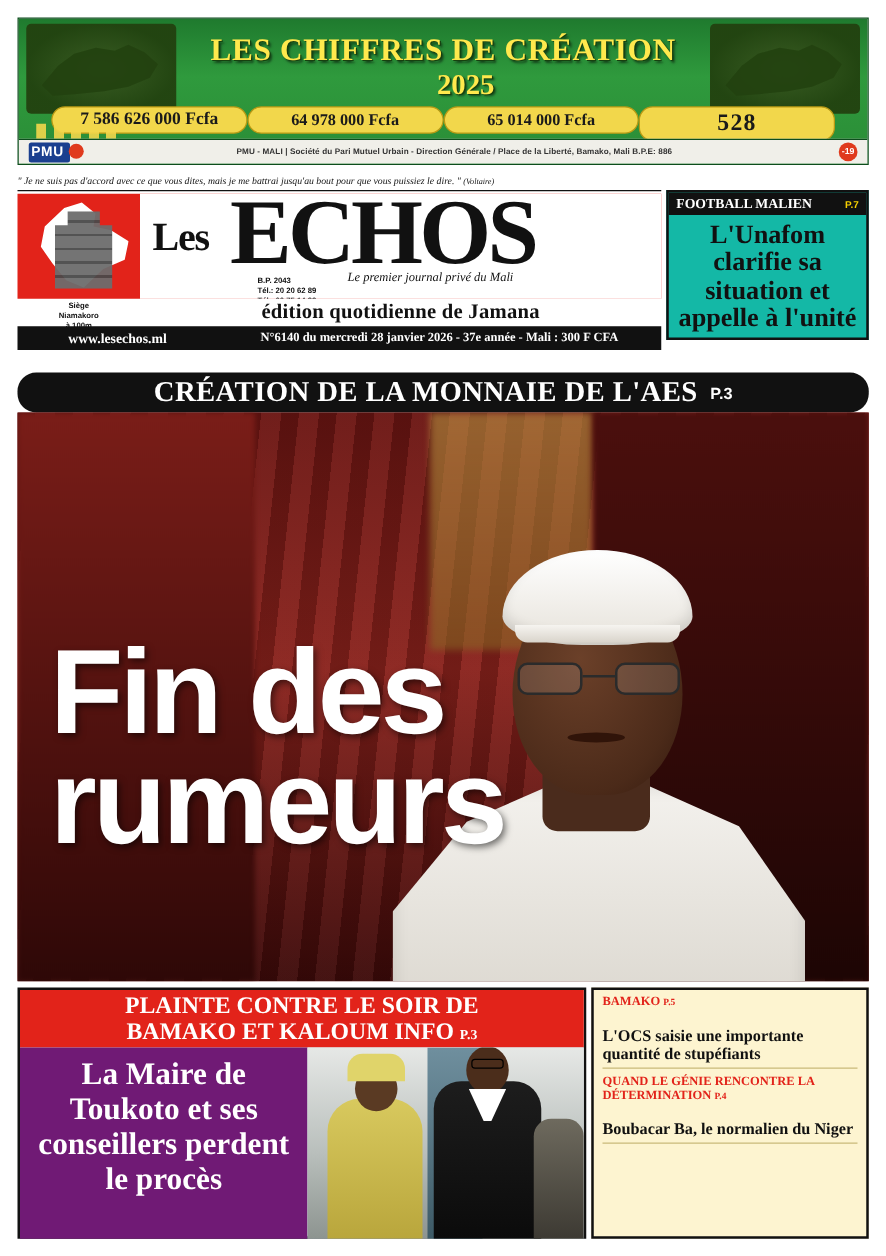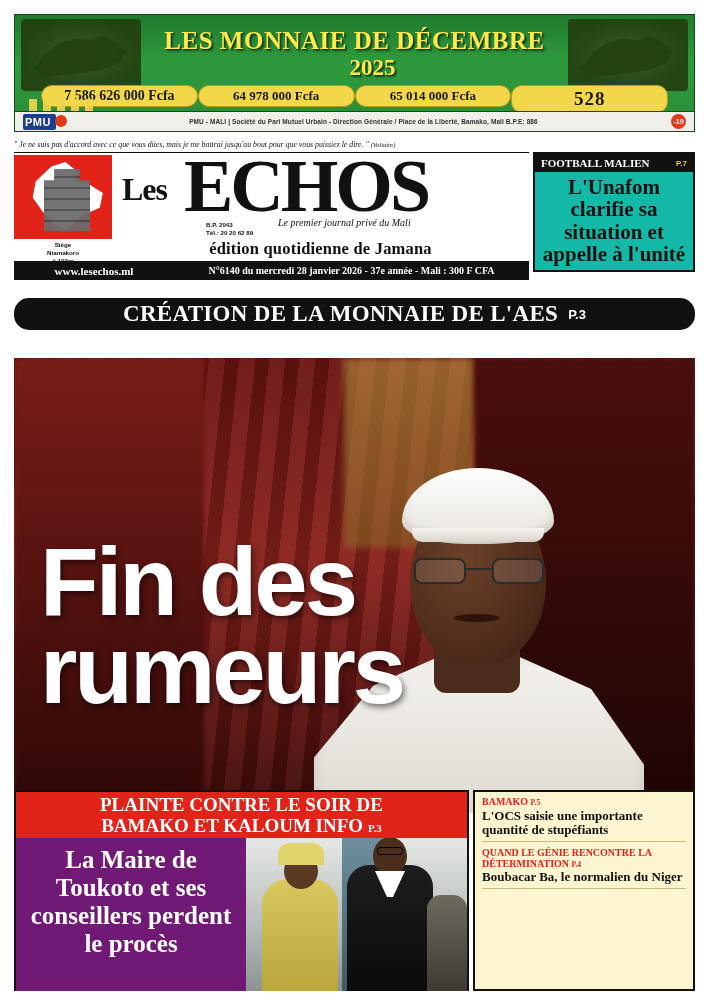--- a/index.html
+++ b/index.html
@@ -203,21 +203,20 @@
     font-family: "Liberation Serif", serif; font-weight: bold;
     font-size: 23px; letter-spacing: .3px;
   }
   .main-bar .p { font-size: 13px; font-weight: bold; margin-left: 10px; }
 
   
   .main-photo {
     position: absolute; left: 14px; top: 330px; width: 681px; height: 455px;
     overflow: hidden;
     background: linear-gradient(170deg,#5d1010 0%, #7d1a16 30%, #4a0d0c 100%);
-    margin-top: 28px;
   }
   .bg-drape {
     position: absolute; inset: 0;
     background:
       repeating-linear-gradient(96deg, rgba(0,0,0,.18) 0 14px, rgba(255,255,255,.04) 14px 30px),
       linear-gradient(180deg,#6b1512 0%, #8a221c 45%, #3d0a09 100%);
   }
   .bg-blur-left {
     position: absolute; left: 0; top: 0; width: 190px; height: 100%;
     background: linear-gradient(180deg, #7a1d18 0%, #2e0807 100%);
@@ -359,36 +358,36 @@
     background: #fdf4d0; border: 2px solid #111; padding: 5px 7px;
   }
   .brief { margin-bottom: 6px; }
   .brief .kicker {
     color: #e2231a; font-weight: bold; font-size: 10px;
     font-family: "Liberation Serif", serif; line-height: 1.05;
   }
   .brief .kicker .pg { color: #e2231a; font-size: 7.5px; }
   .brief .txt {
     color: #111; font-weight: bold; font-size: 13px;
-    font-family: "Liberation Serif", serif; line-height: 1.1; margin-top: 1px;
+    font-family: "Liberation Serif", serif; line-height: 1.1; margin-top: 14px;
   }
   .brief hr { border: 0; border-top: 1px solid #c9b97a; margin: 4px 0 3px; }
 </style>
 </head>
 <body>
 
 <div class="page">
 
   <div class="ad-banner">
     <div class="leaf-left"></div>
     <div class="leaf-right"></div>
     <div class="horse left"></div>
     <div class="horse right"></div>
 
-    <div class="ad-title">LES MONNAIE DE DÉCEMBRE</div>
+    <div class="ad-title">LES CHIFFRES DE CRÉATION</div>
     <div class="ad-year">2025</div>
 
     <div class="ad-stats">
       <div class="stat">
 
         <div class="val">7 586 626 000 Fcfa</div>
       </div>
       <div class="stat wide">
 
         <div class="val">64 978 000 Fcfa</div>

